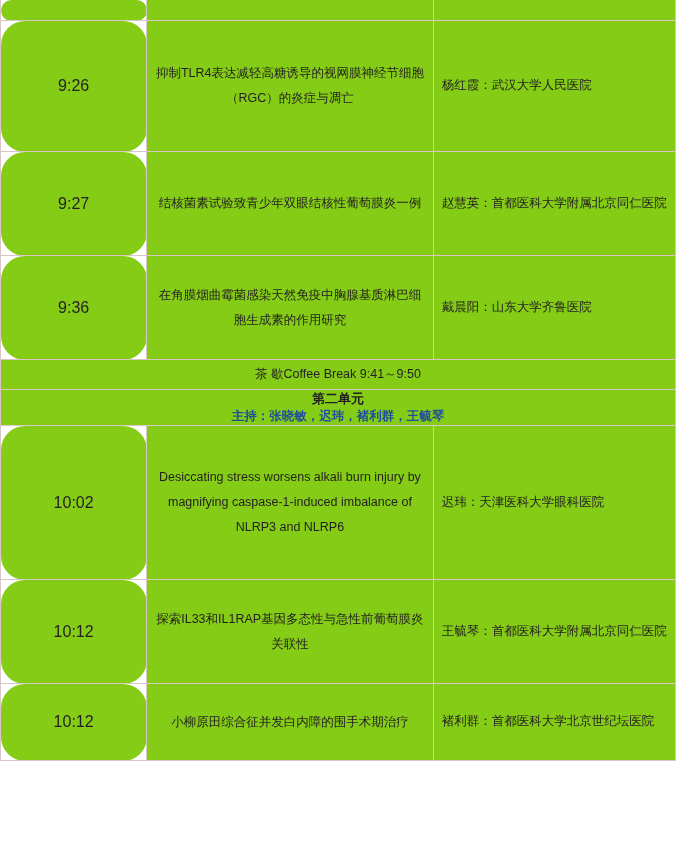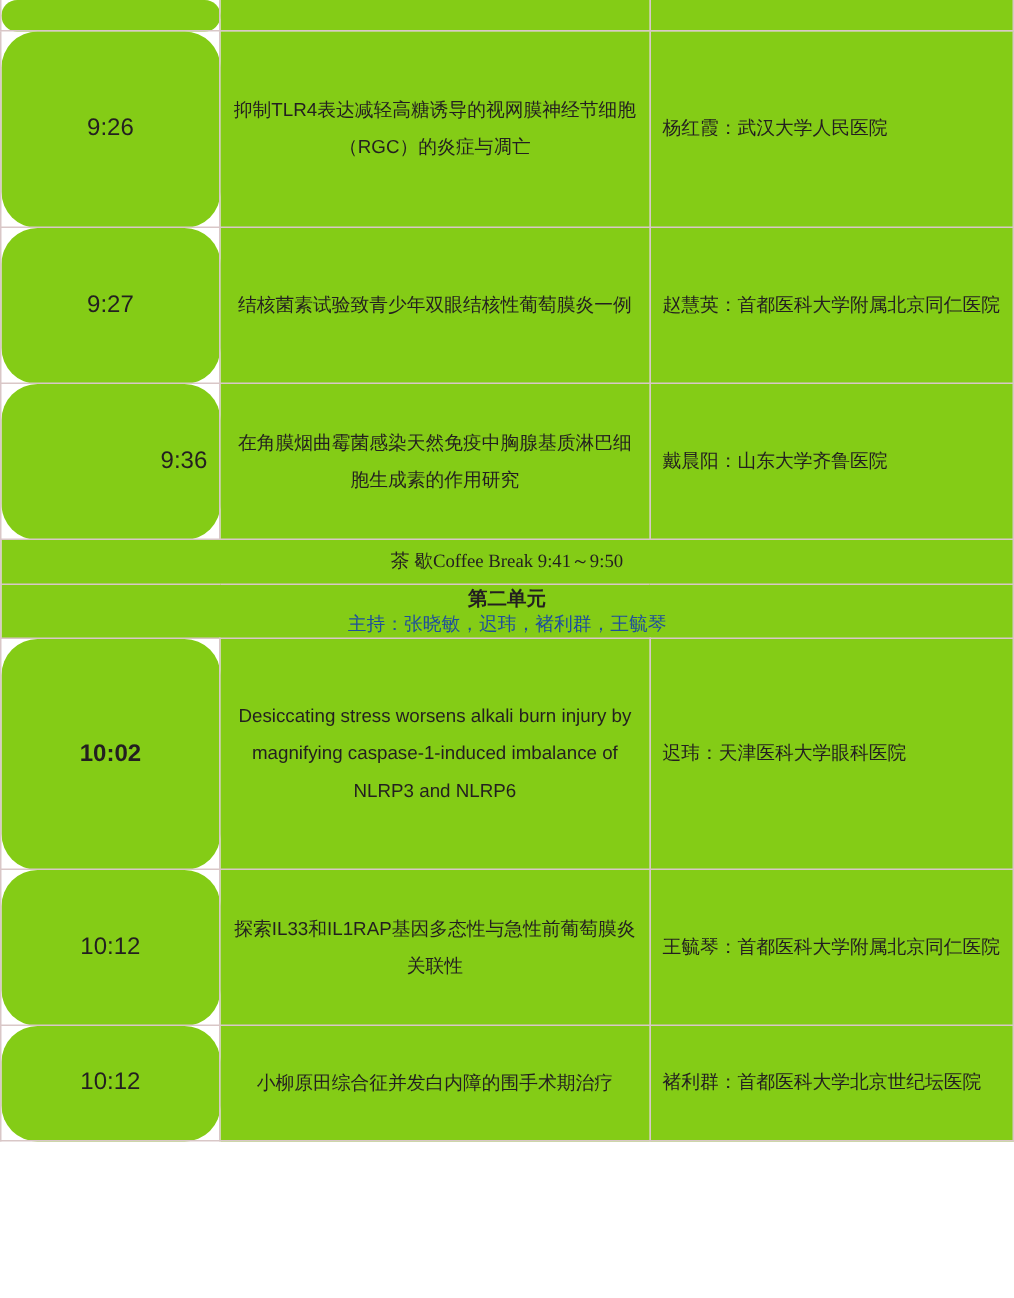--- a/index.html
+++ b/index.html
@@ -56,21 +56,21 @@
     text-align: center;
     font-size: 13px;
     font-weight: bold;
     color: #231f20;
     padding-top: 10px;
     padding-bottom: 4px;
   }
   .cell-chairs {
     text-align: center;
     font-size: 12.5px;
-    font-weight: normal;
+    font-weight: bold;
     color: #1f4e9c;
     padding-top: 2px;
     padding-bottom: 10px;
   }
   .section-block td {
     border-bottom: none;
   }
   .chairs-block td {
     border-top: none;
   }
@@ -98,35 +98,35 @@
         <td class="cell-time" style="height: 130px;">9:26</td>
         <td class="cell-title">抑制TLR4表达减轻高糖诱导的视网膜神经节细胞（RGC）的炎症与凋亡</td>
         <td class="cell-speaker">杨红霞：武汉大学人民医院</td>
       </tr>
       <tr>
         <td class="cell-time" style="height: 103px;">9:27</td>
         <td class="cell-title">结核菌素试验致青少年双眼结核性葡萄膜炎一例</td>
         <td class="cell-speaker">赵慧英：首都医科大学附属北京同仁医院</td>
       </tr>
       <tr>
-        <td class="cell-time" style="height: 103px; text-align: right;">9:36</td>
+        <td class="cell-time" style="height: 103px;">9:36</td>
         <td class="cell-title">在角膜烟曲霉菌感染天然免疫中胸腺基质淋巴细胞生成素的作用研究</td>
         <td class="cell-speaker">戴晨阳：山东大学齐鲁医院</td>
       </tr>
       <tr>
-        <td colspan="3" class="cell-break" style="height: 29px; font-family: Liberation Serif, serif;">茶 歇Coffee Break 9:41～9:50</td>
+        <td colspan="3" class="cell-break" style="height: 29px;">茶 歇Coffee Break 9:41～9:50</td>
       </tr>
       <tr class="section-block">
         <td colspan="3" class="cell-section">第二单元</td>
       </tr>
       <tr class="chairs-block">
         <td colspan="3" class="cell-chairs">主持：张晓敏，迟玮，褚利群，王毓琴</td>
       </tr>
       <tr>
-        <td class="cell-time" style="height: 153px; font-weight: bold;">10:02</td>
+        <td class="cell-time" style="height: 153px;">10:02</td>
         <td class="cell-title">Desiccating stress worsens alkali burn injury by magnifying caspase-1-induced imbalance of NLRP3 and NLRP6</td>
         <td class="cell-speaker">迟玮：天津医科大学眼科医院</td>
       </tr>
       <tr>
         <td class="cell-time" style="height: 103px;">10:12</td>
         <td class="cell-title">探索IL33和IL1RAP基因多态性与急性前葡萄膜炎关联性</td>
         <td class="cell-speaker">王毓琴：首都医科大学附属北京同仁医院</td>
       </tr>
       <tr>
         <td class="cell-time" style="height: 76px;">10:12</td>

